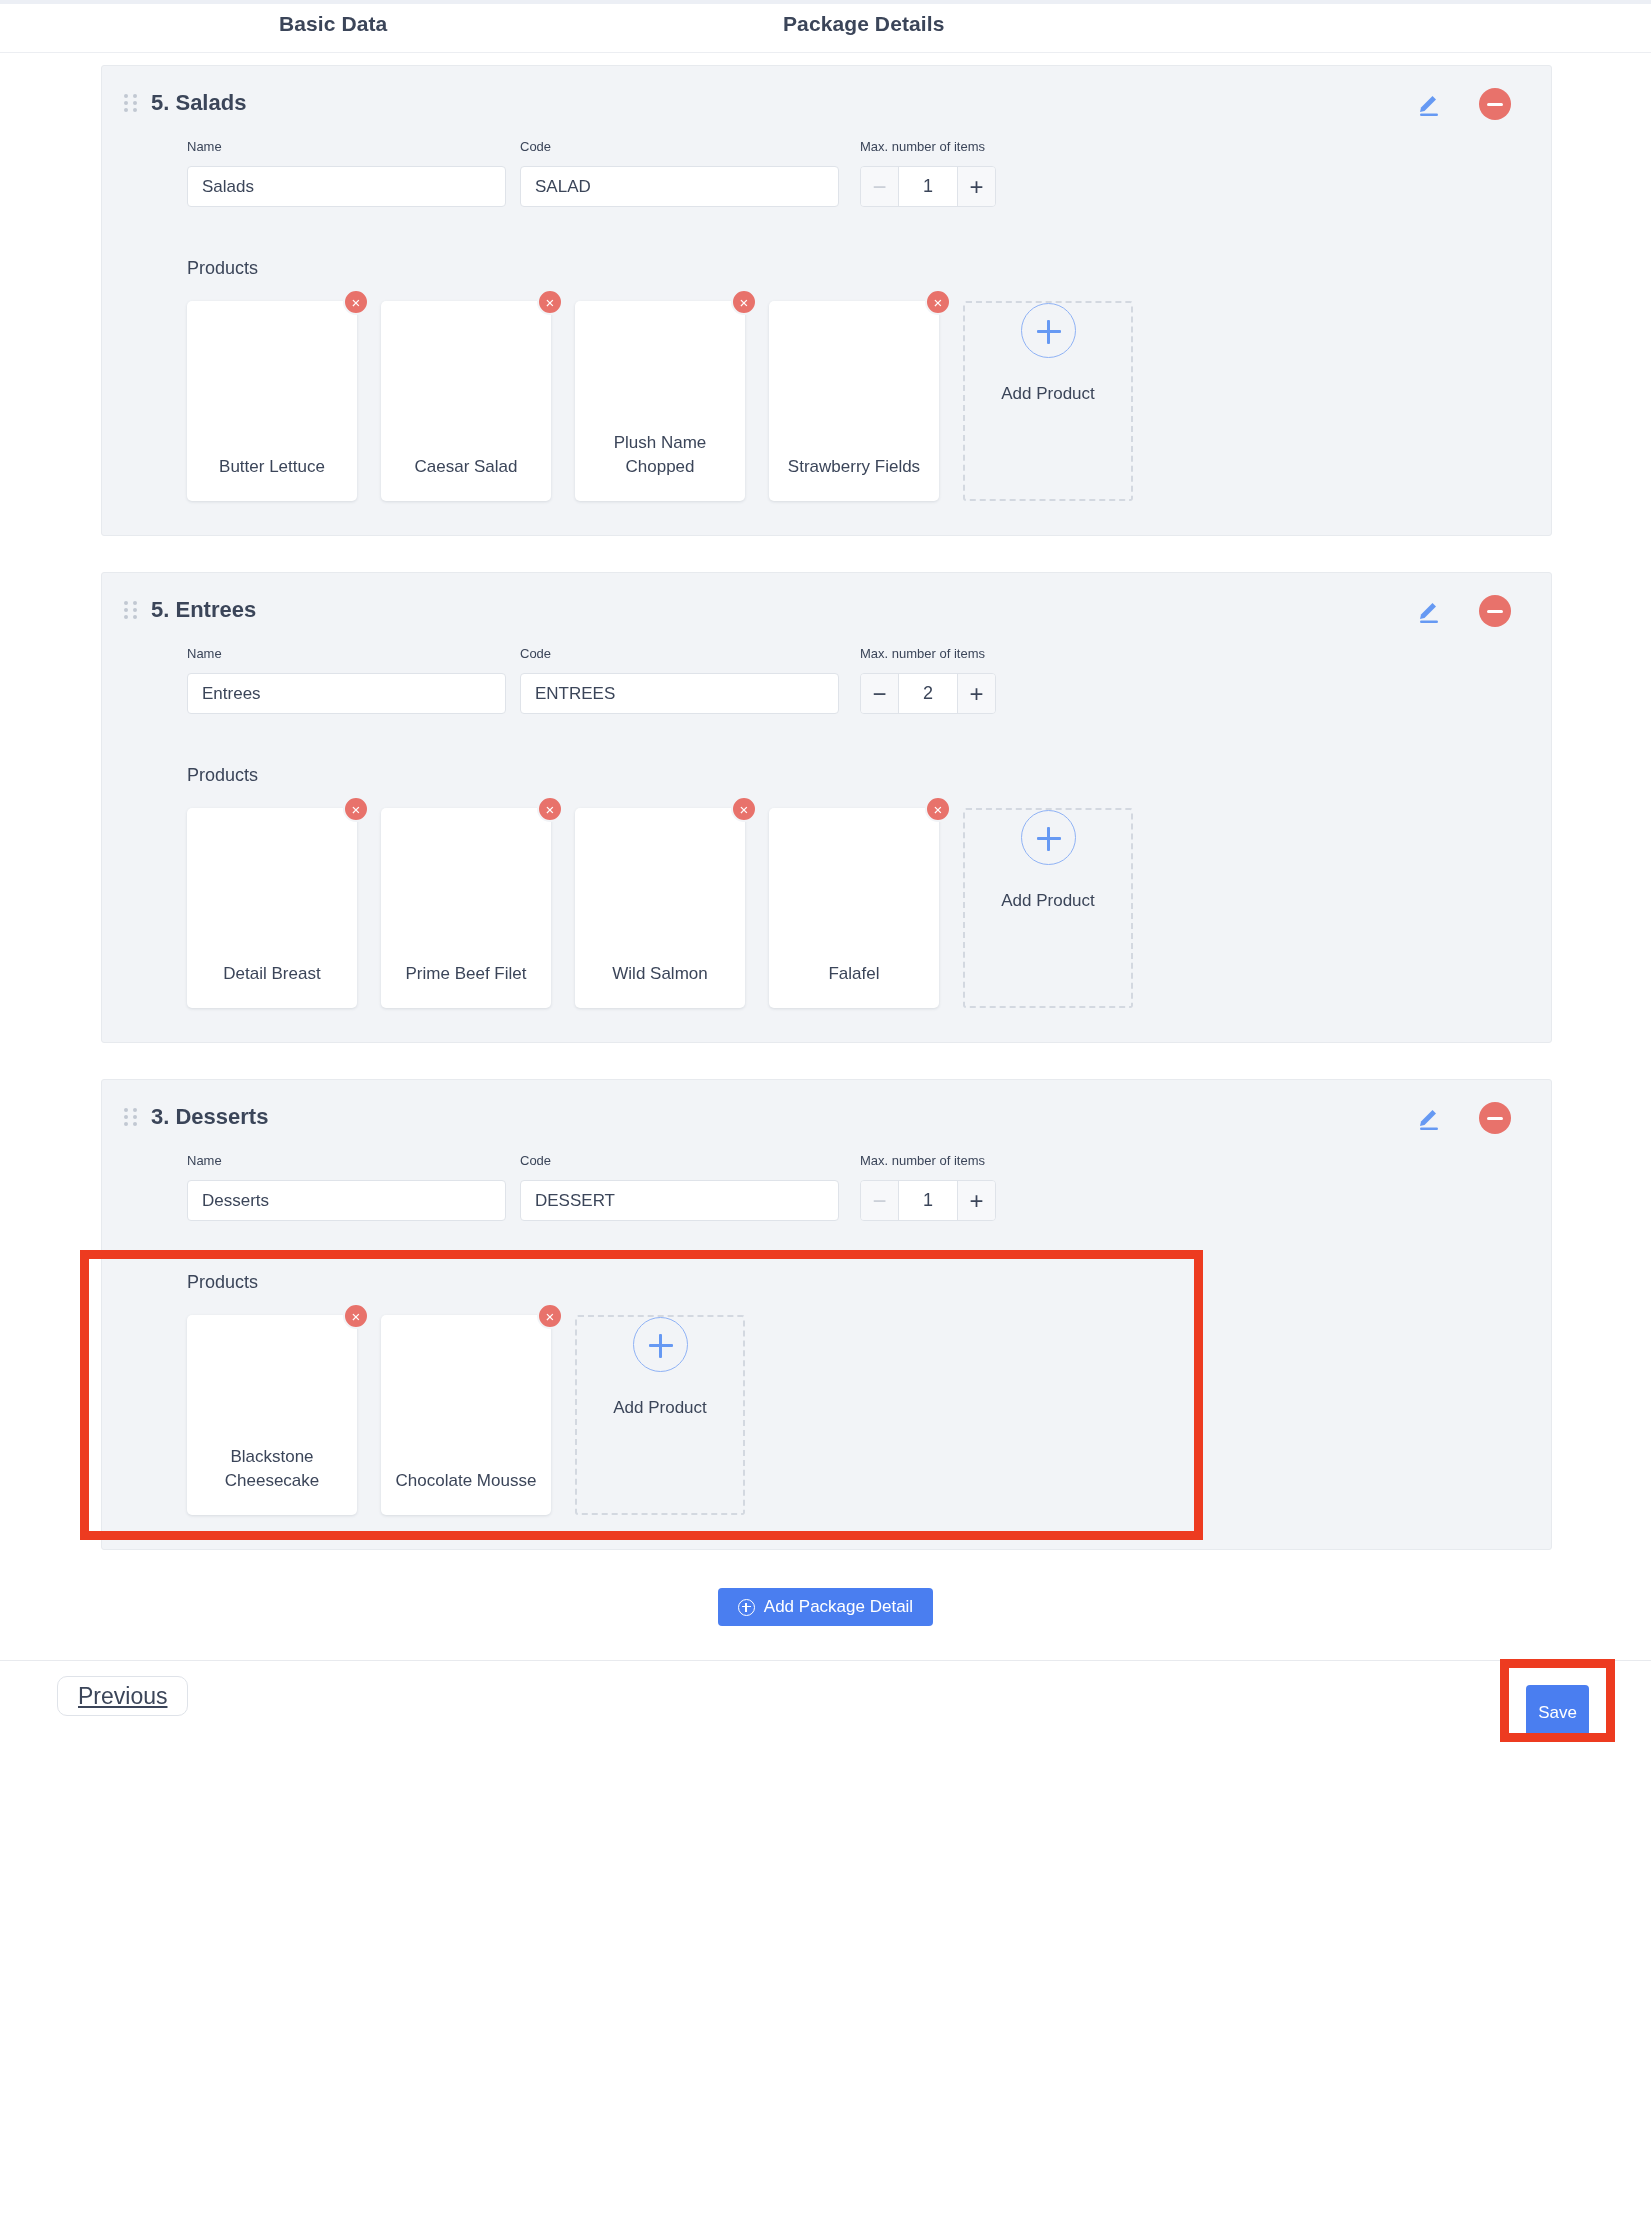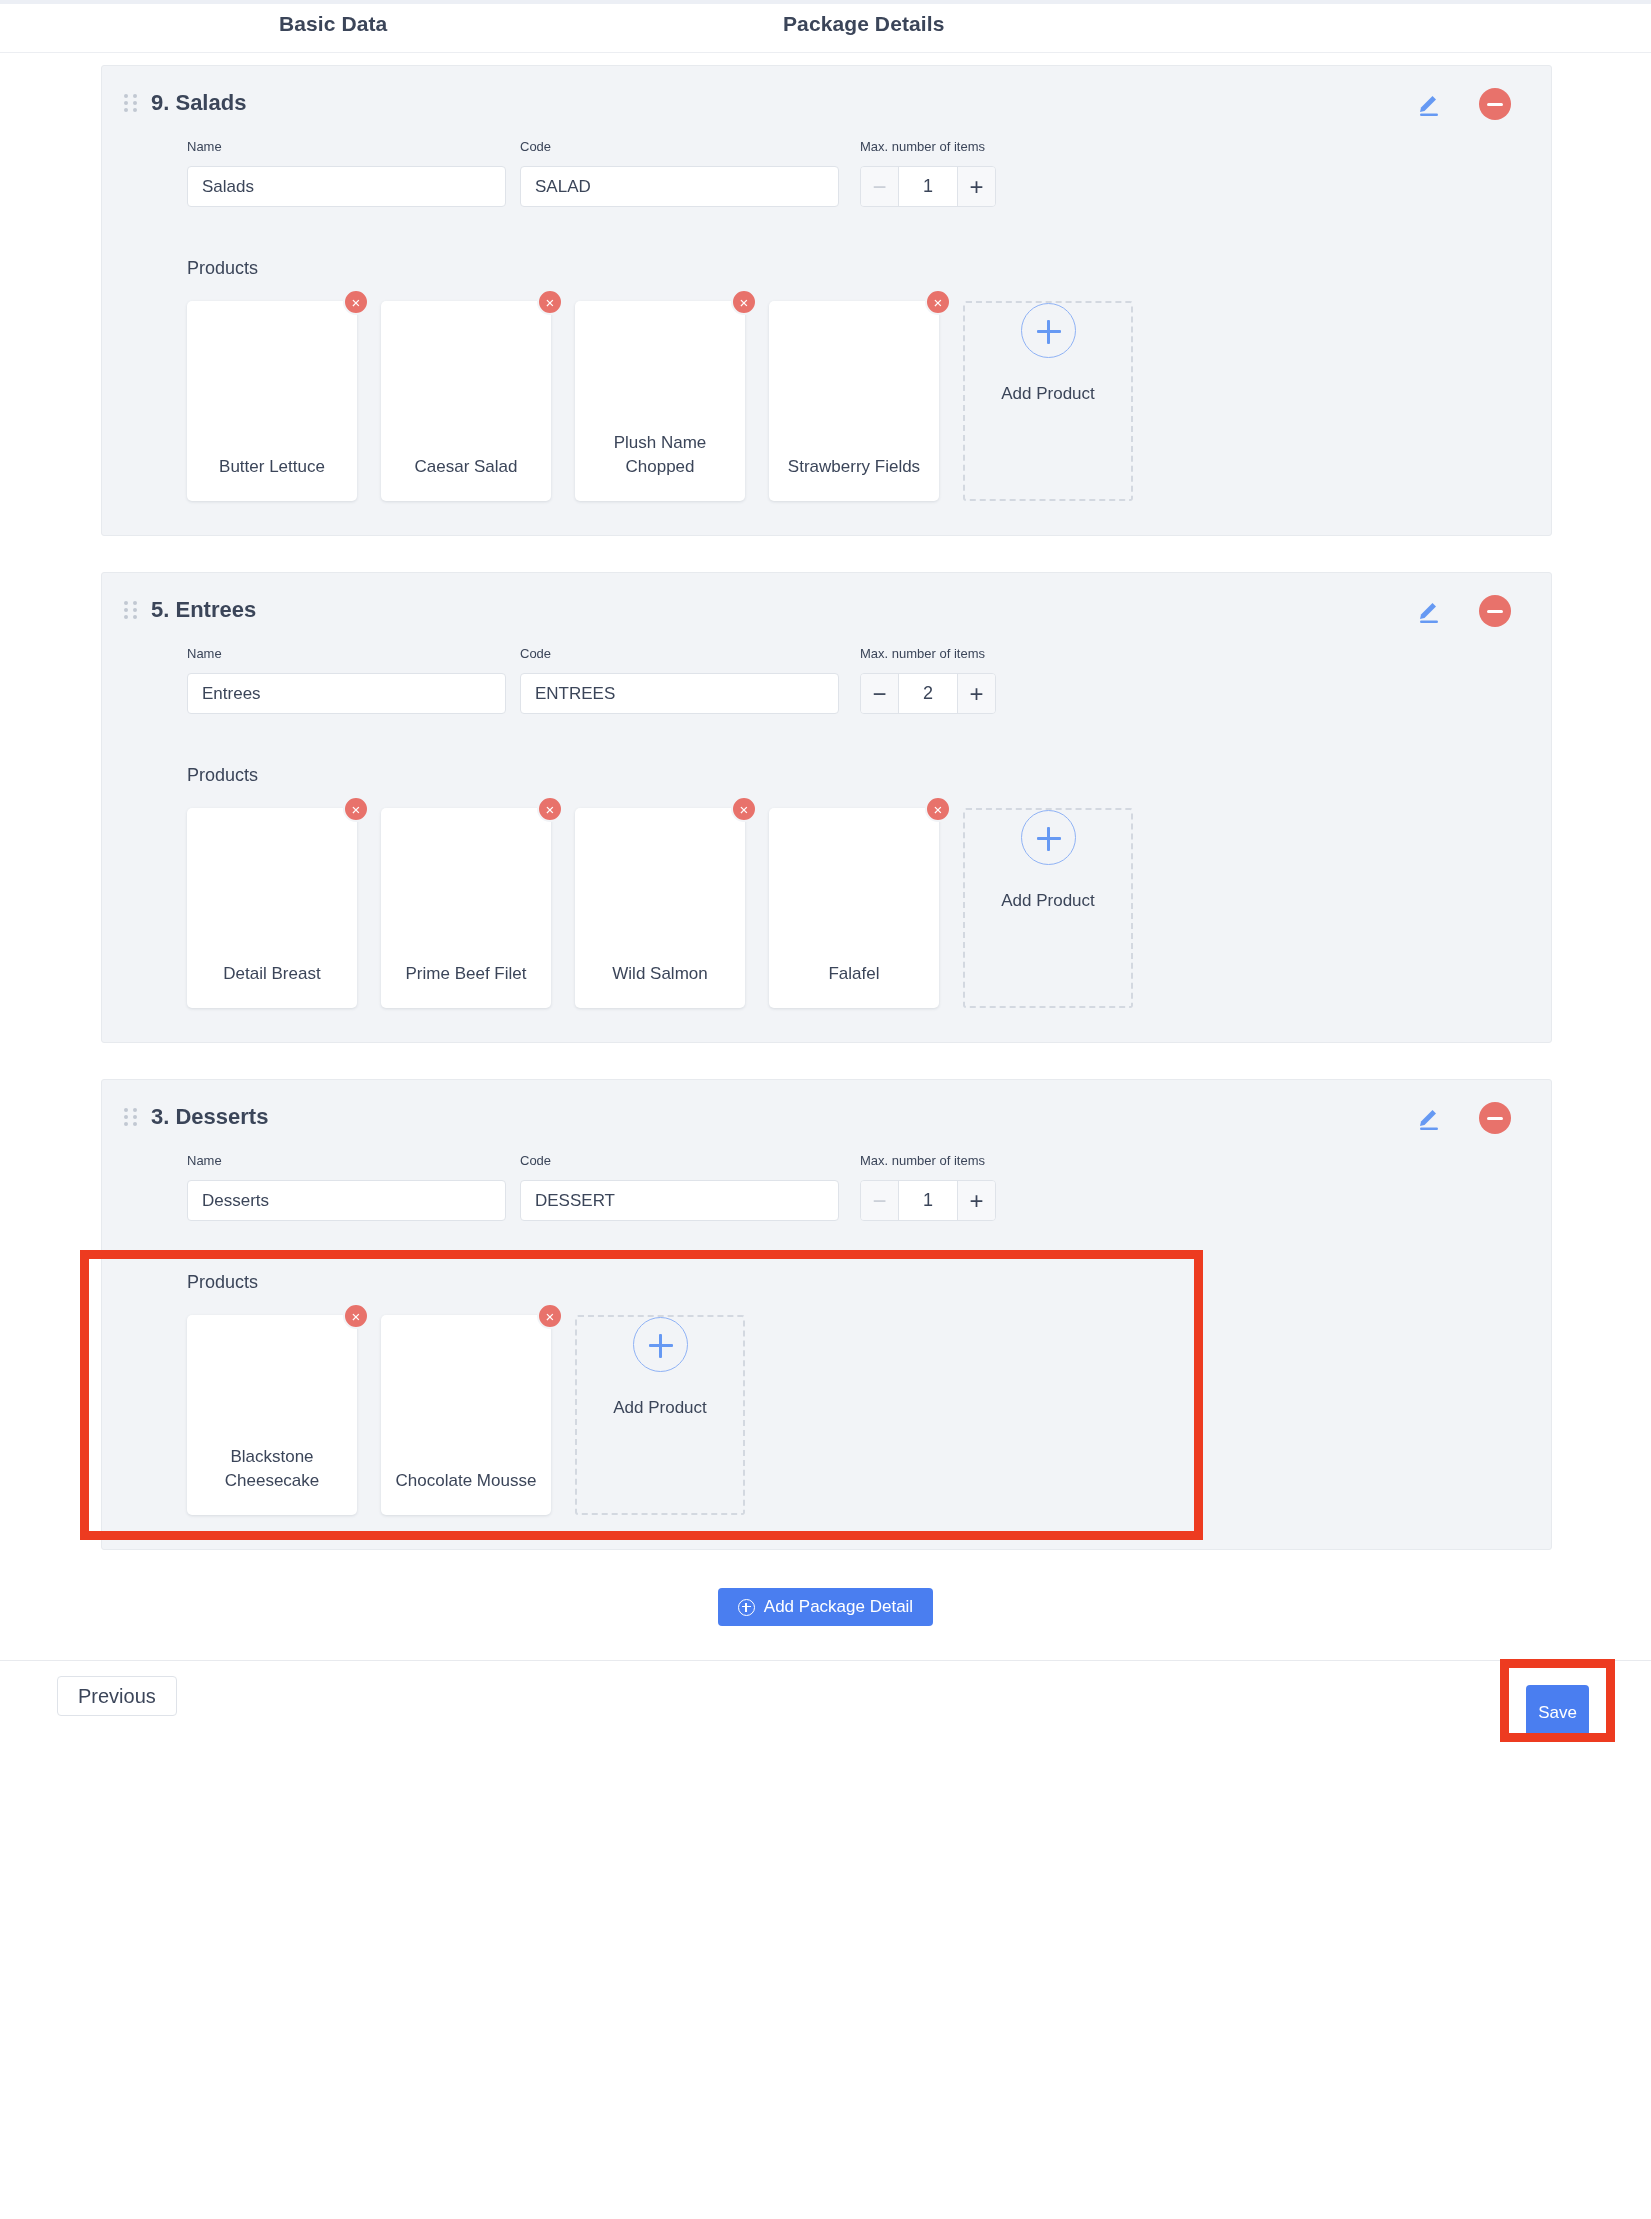--- a/index.html
+++ b/index.html
@@ -315,27 +315,28 @@
     border-top: 1px solid #e8eaee;
     height: 71px;
     padding: 15px 57px 0 57px;
     display: flex;
     align-items: flex-start;
     justify-content: space-between;
   }
   .prev-btn {
     background: #ffffff;
     border: 1px solid #dfe3e9;
-    border-radius: 4px;
+    border-radius: 10px;
     height: 40px;
     padding: 0 20px;
-    font-size: 20px;
+    font-size: 23px;
     color: #3b4559;
     cursor: pointer;
     font-family: "Liberation Sans", sans-serif;
+    text-decoration: underline;
   }
   .save-btn {
     background: #4a7ef0;
     border: none;
     border-radius: 4px;
     height: 56px;
     width: 63px;
     font-size: 17px;
     color: #ffffff;
     cursor: pointer;
@@ -359,21 +360,21 @@
     <div class="detail-card" style="margin-top:12px;">
       <div class="card-head">
         <span class="drag-handle">
           <i></i>
             <i></i>
             <i></i>
             <i></i>
             <i></i>
             <i></i>
         </span>
-        <div class="card-title">9. Salads</div>
+        <div class="card-title">5. Salads</div>
         <span class="edit-icon">
           <svg width="30" height="30" viewBox="0 0 30 30">
             <path d="M7 19.5 L18.5 8 L22 11.5 L10.5 23 L6 24 Z" fill="#6699f3"></path>
             <rect x="6" y="25.5" width="18" height="2.6" rx="1.3" fill="#6699f3"></rect>
           </svg>
         </span>
         <span class="remove-btn"></span>
       </div>
 
       <div class="field-row">

